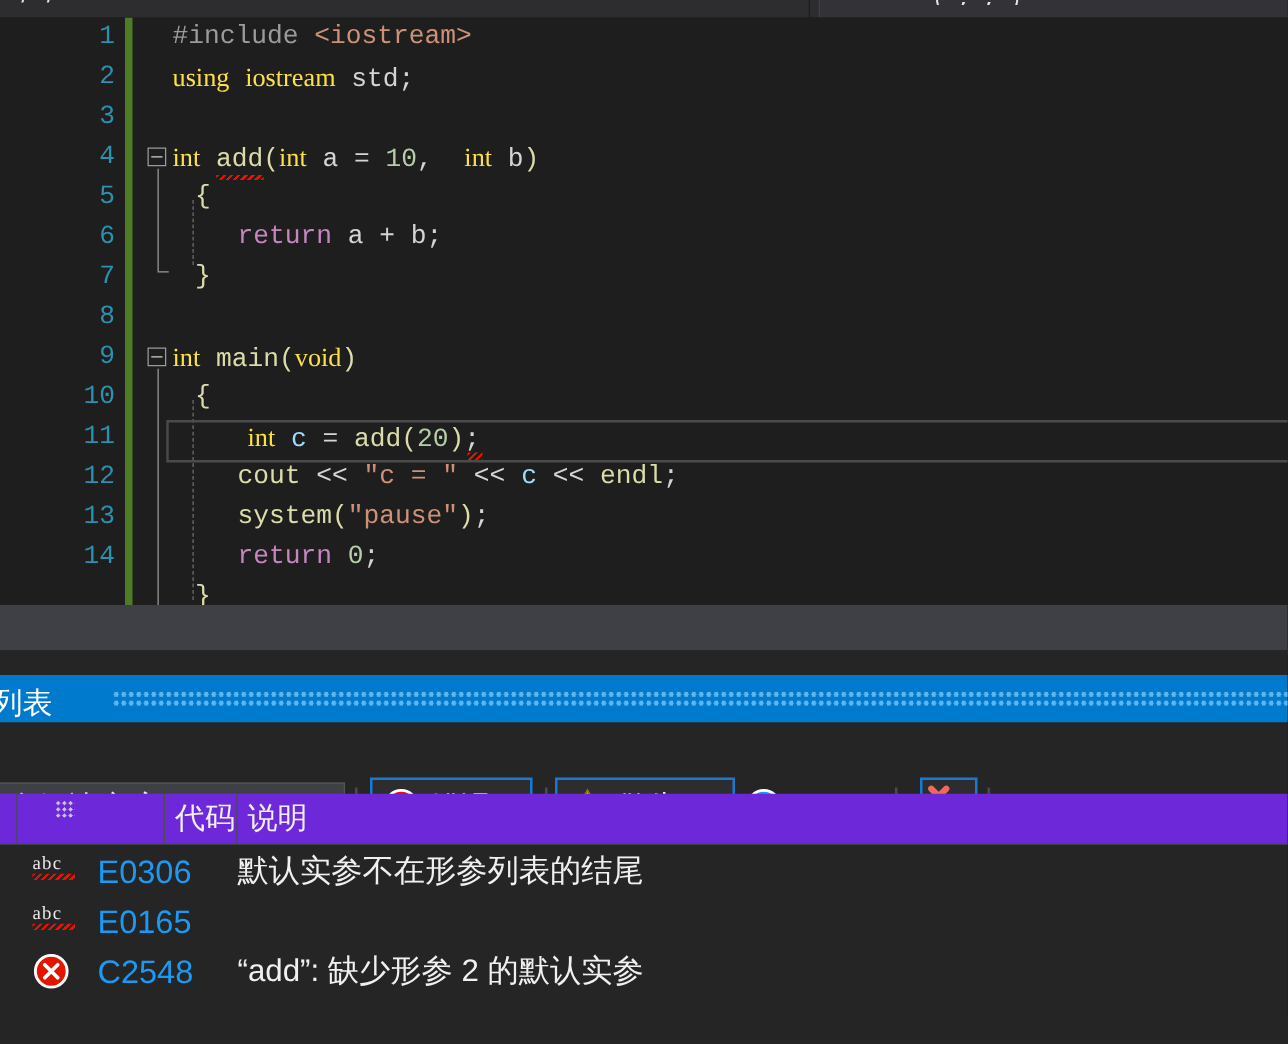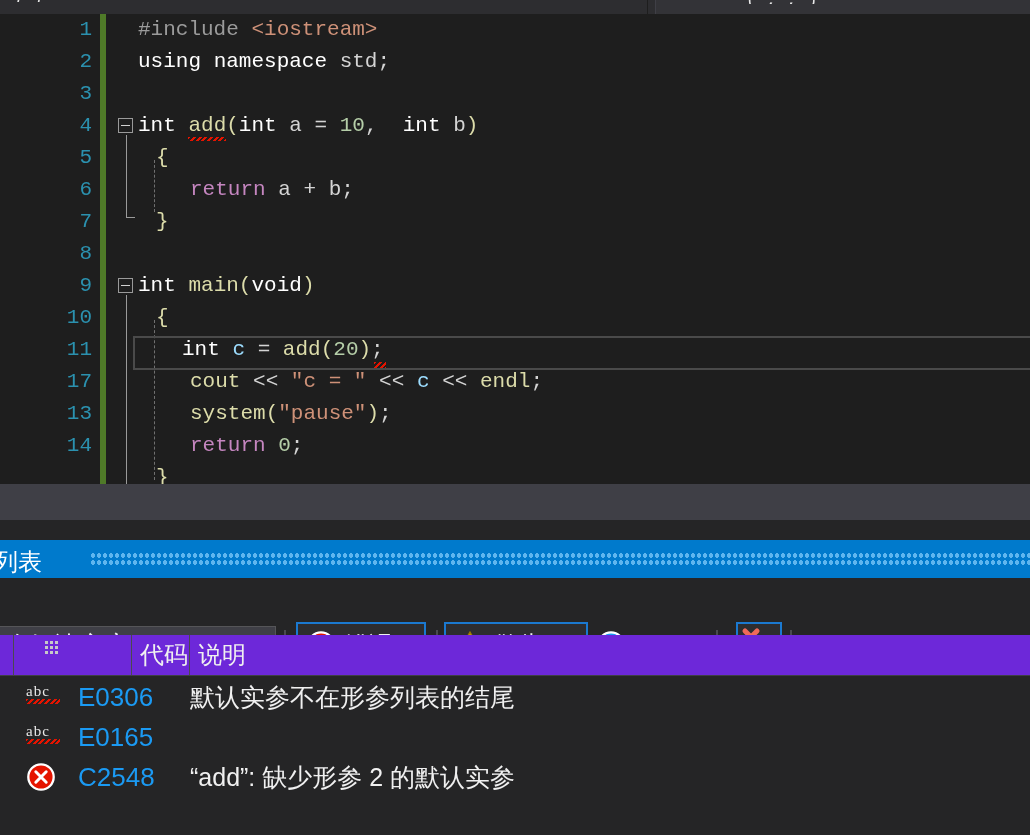--- a/index.html
+++ b/index.html
@@ -20,21 +20,21 @@
   
   .editor{position:absolute;left:0;top:14px;width:1030px;height:470px;background:#1e1e1e;overflow:hidden;}
   .gutter{position:absolute;left:0;top:0;width:100px;height:470px;background:#1e1e1e;}
   .changebar{position:absolute;left:100px;top:0;width:6px;height:470px;background:#4f7a28;}
   .codearea{position:absolute;left:106px;top:0;width:924px;height:470px;border-radius:24px;}
   .lnum{position:absolute;right:8px;color:#2b91af;font-family:"Liberation Mono","DejaVu Sans Mono",monospace;
         font-size:21px;line-height:32px;text-align:right;width:92px;}
   .cline{position:absolute;left:0;white-space:pre;
         font-family:"Liberation Mono","DejaVu Sans Mono",monospace;font-size:21px;line-height:32px;
         color:#d4d4d4;letter-spacing:0px;}
-  .kw{color:#ffffff;}      
+  .kw{color:#fde047;font-family:Liberation Serif, serif;}      
   .ret{color:#c586c0;}     
   .fn{color:#dcdcaa;}      
   .num{color:#b5cea8;}     
   .str{color:#ce9178;}     
   .pre{color:#9b9b9b;}     
   .pun{color:#d4d4d4;}
   .ident{color:#9cdcfe;}   
   .squiggle{border-bottom:2px solid transparent;position:relative;}
   .squiggle::after{content:"";position:absolute;left:0;right:0;bottom:-4px;height:4px;
         background-image:repeating-linear-gradient(135deg,#e51400 0 2px,transparent 2px 4px);}
@@ -103,47 +103,47 @@
     <div class="lnum" style="top:32px;">2</div>
     <div class="lnum" style="top:64px;">3</div>
     <div class="lnum" style="top:96px;">4</div>
     <div class="lnum" style="top:128px;">5</div>
     <div class="lnum" style="top:160px;">6</div>
     <div class="lnum" style="top:192px;">7</div>
     <div class="lnum" style="top:224px;">8</div>
     <div class="lnum" style="top:256px;">9</div>
     <div class="lnum" style="top:288px;">10</div>
     <div class="lnum" style="top:320px;">11</div>
-    <div class="lnum" style="top:352px;">17</div>
+    <div class="lnum" style="top:352px;">12</div>
     <div class="lnum" style="top:384px;">13</div>
     <div class="lnum" style="top:416px;">14</div>
     <div class="lnum" style="top:448px;margin-top:21px;">15</div>
   </div>
 
   <div class="changebar"></div>
 
   <div class="codearea">
 
     <div class="cline" style="top:0px;left:32px;"><span class="pre">#include</span> <span class="str">&lt;iostream&gt;</span></div>
 
-    <div class="cline" style="top:32px;left:32px;"><span class="kw">using</span> <span class="kw">namespace</span> <span class="pun">std;</span></div>
+    <div class="cline" style="top:32px;left:32px;"><span class="kw">using</span> <span class="kw">iostream</span> <span class="pun">std;</span></div>
 
     <div class="cline" style="top:96px;left:32px;"><span class="kw">int</span> <span class="fn squiggle">add</span><span class="fn">(</span><span class="kw">int</span> <span class="pun">a</span> <span class="pun">=</span> <span class="num">10</span><span class="pun">,</span>  <span class="kw">int</span> <span class="pun">b</span><span class="fn">)</span></div>
 
     <div class="cline" style="top:128px;left:50px;"><span class="fn">{</span></div>
 
     <div class="cline" style="top:160px;left:84px;"><span class="ret">return</span> <span class="pun">a + b;</span></div>
 
     <div class="cline" style="top:192px;left:50px;"><span class="fn">}</span></div>
 
     <div class="cline" style="top:256px;left:32px;"><span class="kw">int</span> <span class="fn">main</span><span class="fn">(</span><span class="kw">void</span><span class="fn">)</span></div>
 
     <div class="cline" style="top:288px;left:50px;"><span class="fn">{</span></div>
 
-    <div class="cline" style="top:320px;left:76px;"><span class="kw">int</span> <span class="ident">c</span> <span class="pun">=</span> <span class="fn">add</span><span class="fn">(</span><span class="num">20</span><span class="fn">)</span><span class="pun">;</span></div>
+    <div class="cline" style="top:320px;left:92px;"><span class="kw">int</span> <span class="ident">c</span> <span class="pun">=</span> <span class="fn">add</span><span class="fn">(</span><span class="num">20</span><span class="fn">)</span><span class="pun">;</span></div>
 
     <div class="cline" style="top:352px;left:84px;"><span class="fn">cout</span> <span class="pun">&lt;&lt;</span> <span class="str">"c = "</span> <span class="pun">&lt;&lt;</span> <span class="ident">c</span> <span class="pun">&lt;&lt;</span> <span class="fn">endl</span><span class="pun">;</span></div>
 
     <div class="cline" style="top:384px;left:84px;"><span class="fn">system</span><span class="fn">(</span><span class="str">"pause"</span><span class="fn">)</span><span class="pun">;</span></div>
 
     <div class="cline" style="top:416px;left:84px;"><span class="ret">return</span> <span class="num">0</span><span class="pun">;</span></div>
 
     <div class="cline" style="top:448px;left:50px;"><span class="fn">}</span></div>
 
     <div class="fold" style="left:12px;top:104px;"></div>

